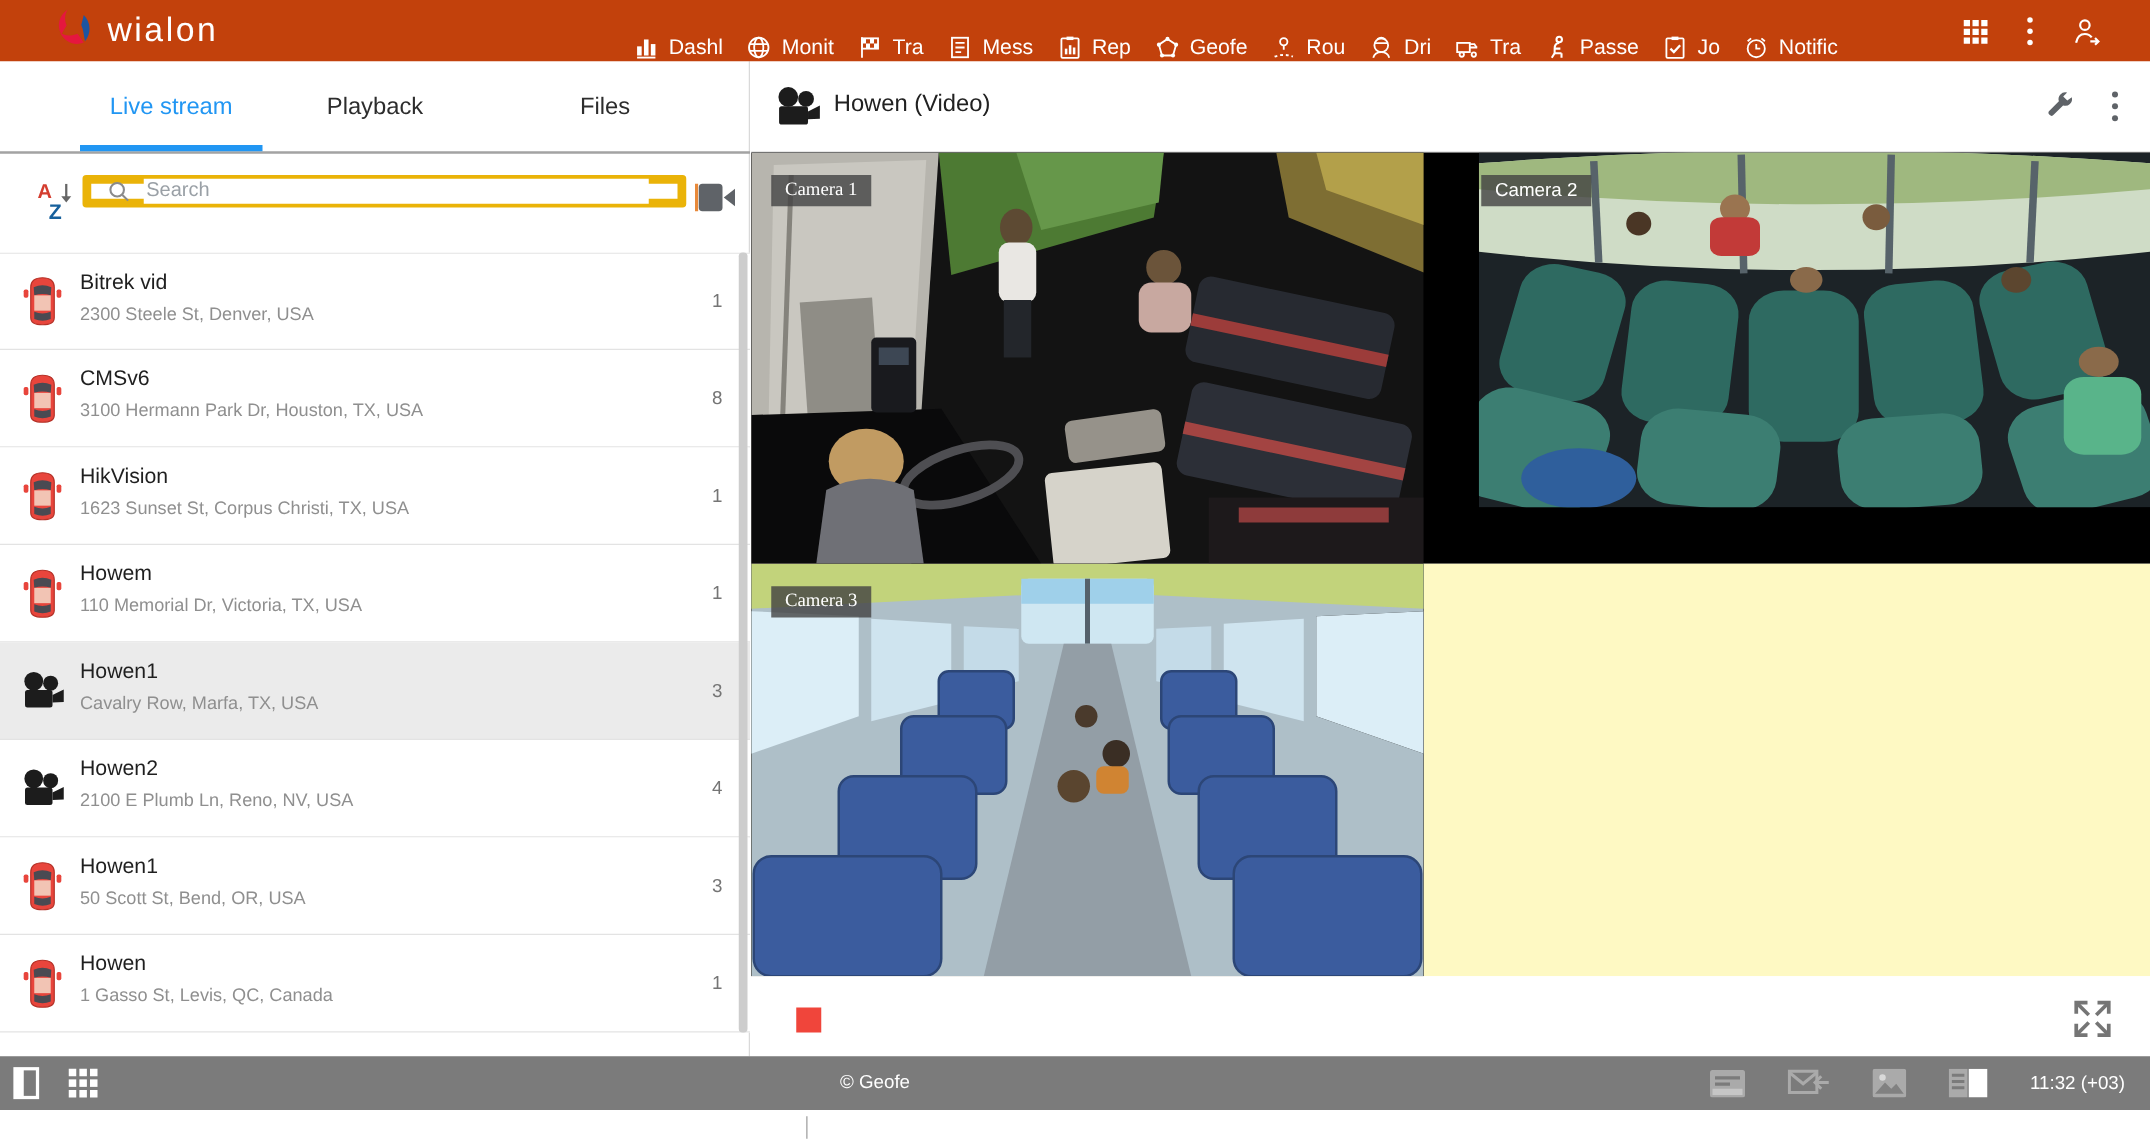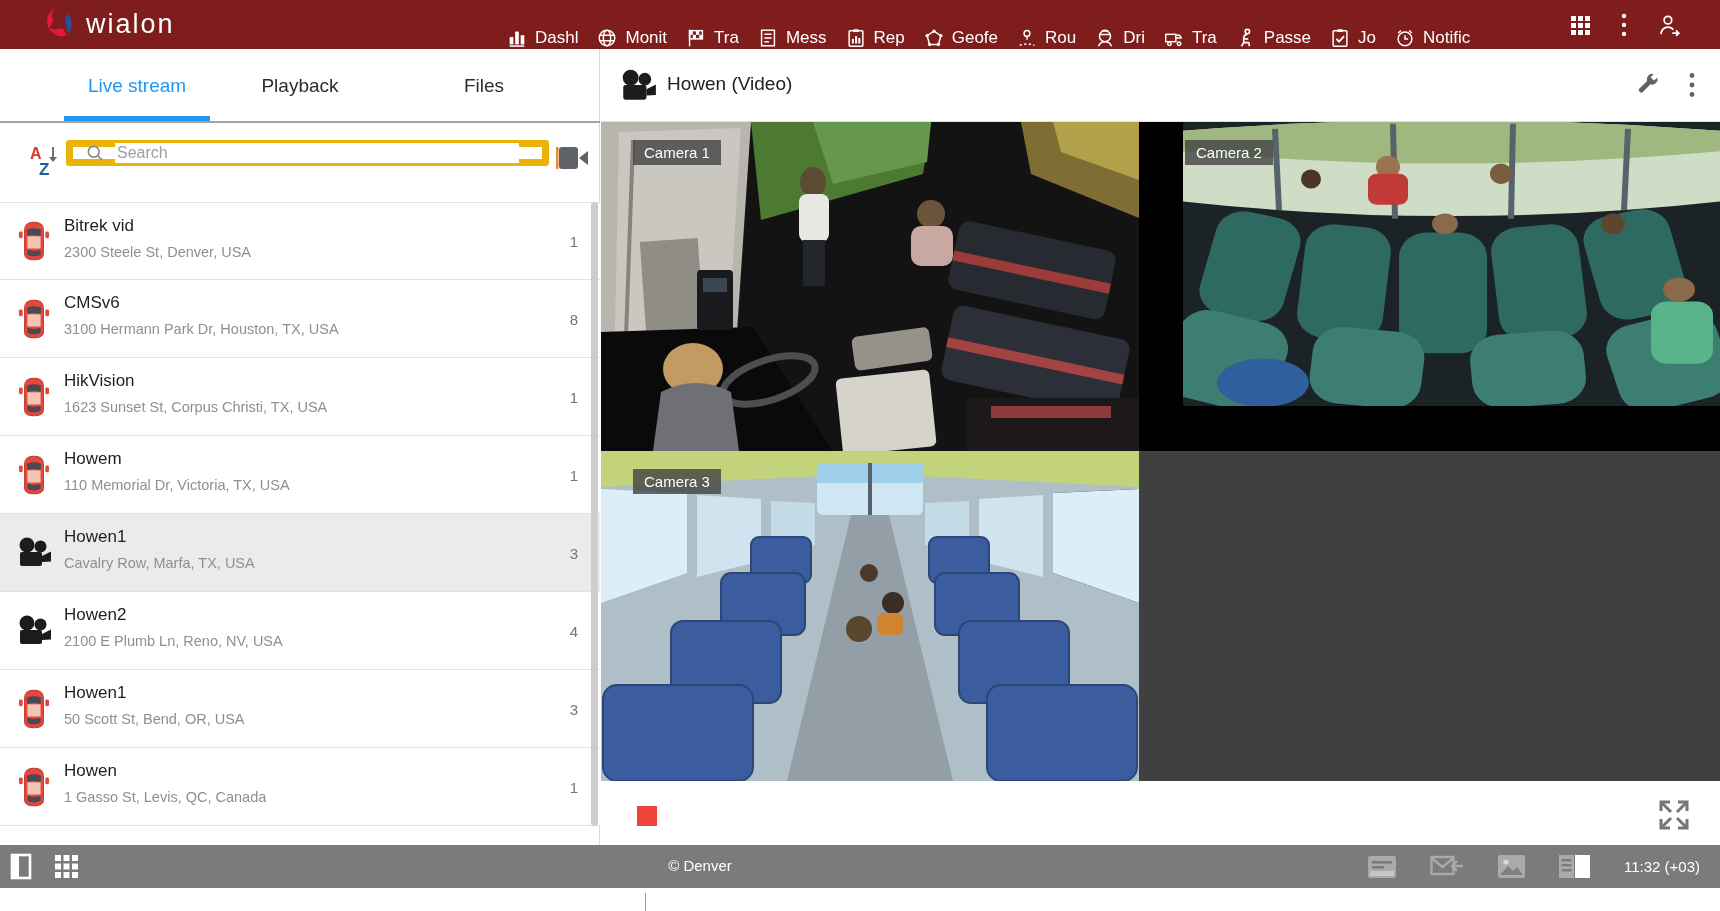--- a/index.html
+++ b/index.html
@@ -1,19 +1,19 @@
 <!DOCTYPE html>
 <html><head>
 <meta charset="utf-8">
 <style>
   html,body{margin:0;padding:0;width:1720px;height:911px;overflow:hidden;
     font-family:"Liberation Sans","DejaVu Sans",sans-serif;background:#fff;}
   .abs{position:absolute;}
   
-  #topbar{position:absolute;left:0;top:0;width:1720px;height:49px;background:#7f1d1d;z-index:30;}
+  #topbar{position:absolute;left:0;top:0;width:1720px;height:49px;background:#c2410c;z-index:30;}
   .logo{position:absolute;left:40px;top:0;height:49px;display:flex;align-items:center;gap:10px;}
   .logo-text{color:#fff;font-size:27px;letter-spacing:2px;font-weight:400;}
   #navmenu{position:absolute;left:497px;top:0;width:985px;height:49px;display:flex;align-items:flex-end;overflow:hidden;}
   .nav-item{display:flex;align-items:center;gap:7px;color:#fff;font-size:17px;padding:0 9px;white-space:nowrap;flex:0 0 auto;cursor:pointer;}
   .nav-item.active{background:#5c5c5c;padding:0 14px;}
   .nav-item svg{flex:0 0 auto;}
   #nav-right{position:absolute;right:0;top:0;height:49px;display:flex;align-items:center;gap:28px;padding-right:38px;}
   
   #leftpanel{position:absolute;left:0;top:49px;width:600px;height:796px;background:#fff;border-right:1px solid #d9d9d9;box-sizing:border-box;}
   #tabsrow{position:absolute;left:0;top:0;width:600px;height:74px;border-bottom:2px solid #a3a3a3;box-sizing:border-box;}
@@ -42,24 +42,24 @@
   #rightpanel{position:absolute;left:601px;top:49px;width:1119px;height:796px;background:#fff;}
   #vheader{position:absolute;left:0;top:0;width:1119px;height:73px;border-bottom:1px solid #e0e0e0;box-sizing:border-box;}
   #vtitle{position:absolute;left:66px;top:24px;font-size:19px;color:#212121;}
   #vheader-cam{position:absolute;left:17px;top:20px;}
   #wrench{position:absolute;right:60px;top:22px;cursor:pointer;}
   #vkebab{position:absolute;right:24px;top:22px;cursor:pointer;}
   #vgrid{position:absolute;left:0;top:73px;width:1119px;height:659px;}
   #row-top{position:absolute;left:0;top:0;width:1119px;height:329px;background:#000;}
   #cam1{position:absolute;left:0;top:0;width:538px;height:329px;overflow:hidden;cursor:pointer;}
   #cam2{position:absolute;right:0;top:0;width:537px;height:284px;overflow:hidden;cursor:pointer;}
-  #row-bottom{position:absolute;left:0;top:329px;width:1119px;height:330px;background:#404040;}
+  #row-bottom{position:absolute;left:0;top:329px;width:1119px;height:330px;background:#fef9c3;}
   #cam3{position:absolute;left:0;top:0;width:538px;height:330px;background:#000;overflow:hidden;cursor:pointer;}
   .camlabel{position:absolute;top:18px;background:rgba(66,66,66,.8);color:#fff;font-size:15px;padding:4px 11px;z-index:5;}
-  #cam1 .camlabel,#cam3 .camlabel{left:32px;}
+  #cam1 .camlabel,#cam3 .camlabel{left:16px;font-family:Liberation Serif, serif;}
   #cam2 .camlabel{left:2px;}
   .scene{position:absolute;left:0;top:0;width:100%;height:100%;}
   #vcontrols{position:absolute;left:0;top:732px;width:1119px;height:64px;background:#fff;}
   #stopbtn{position:absolute;left:36px;top:25px;width:20px;height:20px;background:#f0453b;cursor:pointer;}
   #fullscreenbtn{position:absolute;right:27px;top:15px;width:38px;height:38px;cursor:pointer;}
   
   #bottombar{position:absolute;left:0;top:845px;width:1720px;height:43px;background:#7b7b7b;z-index:30;}
   #bb-left{position:absolute;left:10px;top:0;height:43px;display:flex;align-items:center;gap:22px;}
   #bb-copy{position:absolute;left:0;width:1400px;text-align:center;top:12px;color:#fff;font-size:15px;}
   #bb-right{position:absolute;right:20px;top:0;height:43px;display:flex;align-items:center;gap:34px;}
@@ -566,21 +566,21 @@
           <rect x="18" y="1" width="6" height="6"></rect>
           <rect x="1" y="9.5" width="6" height="6"></rect>
           <rect x="9.5" y="9.5" width="6" height="6"></rect>
           <rect x="18" y="9.5" width="6" height="6"></rect>
           <rect x="1" y="18" width="6" height="6"></rect>
           <rect x="9.5" y="18" width="6" height="6"></rect>
           <rect x="18" y="18" width="6" height="6"></rect>
         </svg>
     </span>
   </div>
-  <div id="bb-copy">© Denver</div>
+  <div id="bb-copy">© Geofe</div>
   <div id="bb-right">
     <span class="icon-btn">
       <svg width="28" height="22" viewBox="0 0 28 22">
           <rect width="28" height="22" rx="2" fill="#aaa"></rect>
           <rect x="4" y="5" width="20" height="2.6" fill="#7b7b7b"></rect>
           <rect x="4" y="10" width="12" height="2.6" fill="#7b7b7b"></rect>
           <rect x="2" y="15" width="24" height="5" fill="#c6c6c6"></rect>
         </svg>
     </span>
     <span class="icon-btn">

